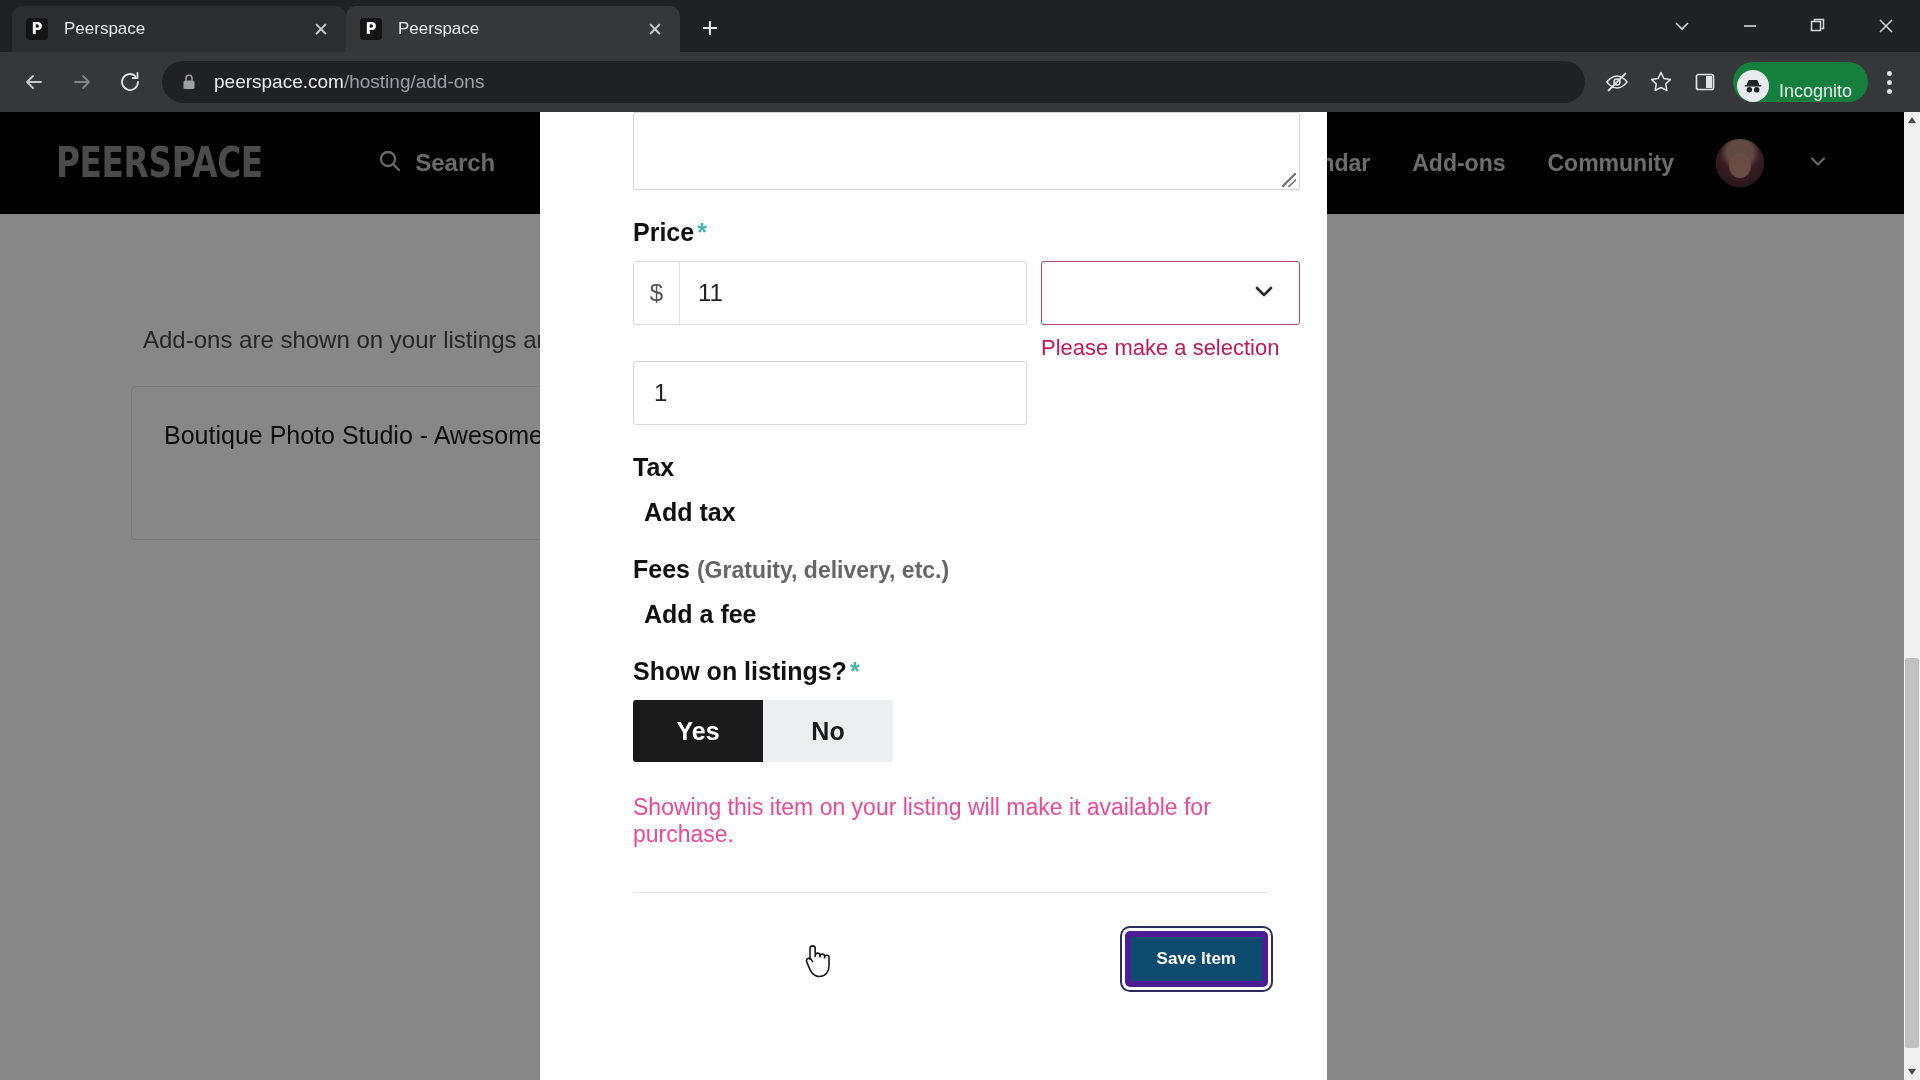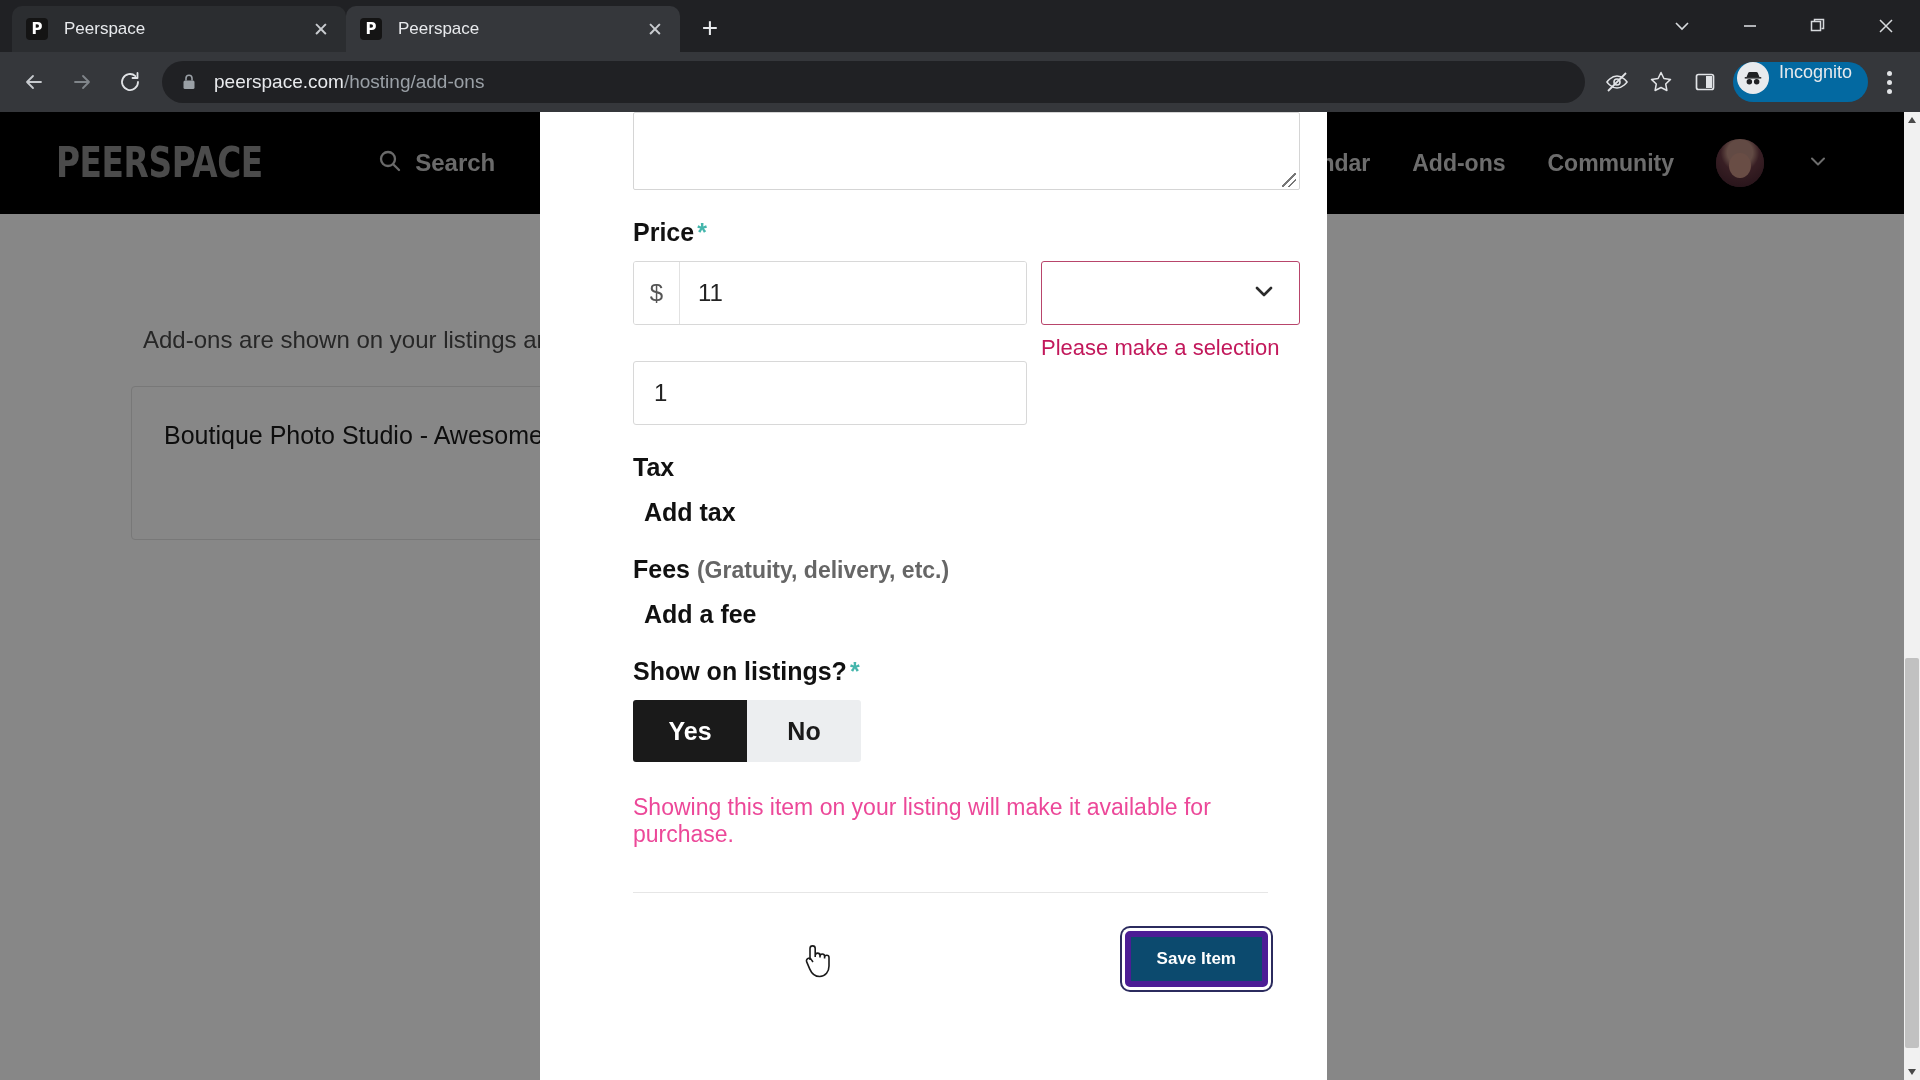--- a/index.html
+++ b/index.html
@@ -72,22 +72,22 @@
     padding: 0 16px; margin: 0 10px 0 8px; min-width: 0;
   }
   .lock-ic { width: 22px; display:flex; align-items:center; justify-content:center; flex:0 0 auto; margin-right: 14px;}
   .url { font-size: 19px; color: #9aa0a6; white-space: nowrap; overflow: hidden; }
   .url b { color: #e8eaed; font-weight: 400; }
   .tb-icon {
     width: 44px; height: 44px; flex: 0 0 auto;
     display: flex; align-items: center; justify-content: center; color: #e1e3e6;
   }
   .incognito-chip {
-    height: 40px; background: #0369a1; border-radius: 20px;
-    display: flex; align-items: flex-start; gap: 10px;
+    height: 40px; background: #15803d; border-radius: 20px;
+    display: flex; align-items: flex-end; gap: 10px;
     padding: 0 16px 0 4px; margin-left: 6px; flex: 0 0 auto;
   }
   .incognito-av {
     width: 32px; height: 32px; border-radius: 50%; background: #e8eaed;
     display: flex; align-items: center; justify-content: center;
   }
   .incognito-label { color: #e8eaed; font-size: 18px; white-space: nowrap; }
   .kebab {
     width: 42px; height: 44px; flex: 0 0 auto;
     display: flex; flex-direction: column; align-items: center; justify-content: center; gap: 4px;
@@ -187,21 +187,21 @@
     width: 394px; height: 64px; border: 1px solid #d8d8d8; border-radius: 3px;
     padding: 0 20px; font-size: 24px; color: #222; background: #fff; outline: none;
     font-family: "Liberation Sans", sans-serif;
   }
 
   .add-link {
     font-size: 25px; font-weight: 700; color: #111; margin-top: 16px; padding-left: 11px;
   }
 
   .toggle-group {
-    display: flex; margin-top: 4px; width: 228px; height: 62px;
+    display: flex; margin-top: 4px; width: 260px; height: 62px;
     border-radius: 3px; overflow: hidden;
   }
   .toggle-btn {
     flex: 1 1 0; display: flex; align-items: center; justify-content: center;
     font-size: 25px; font-weight: 700;
   }
   .toggle-btn.on { background: #1a1a1a; color: #ffffff; }
   .toggle-btn.off { background: #eceef0; color: #1a1a1a; }
 
   .helper { font-size: 23px; color: #ec4899; margin-top: 32px; }

